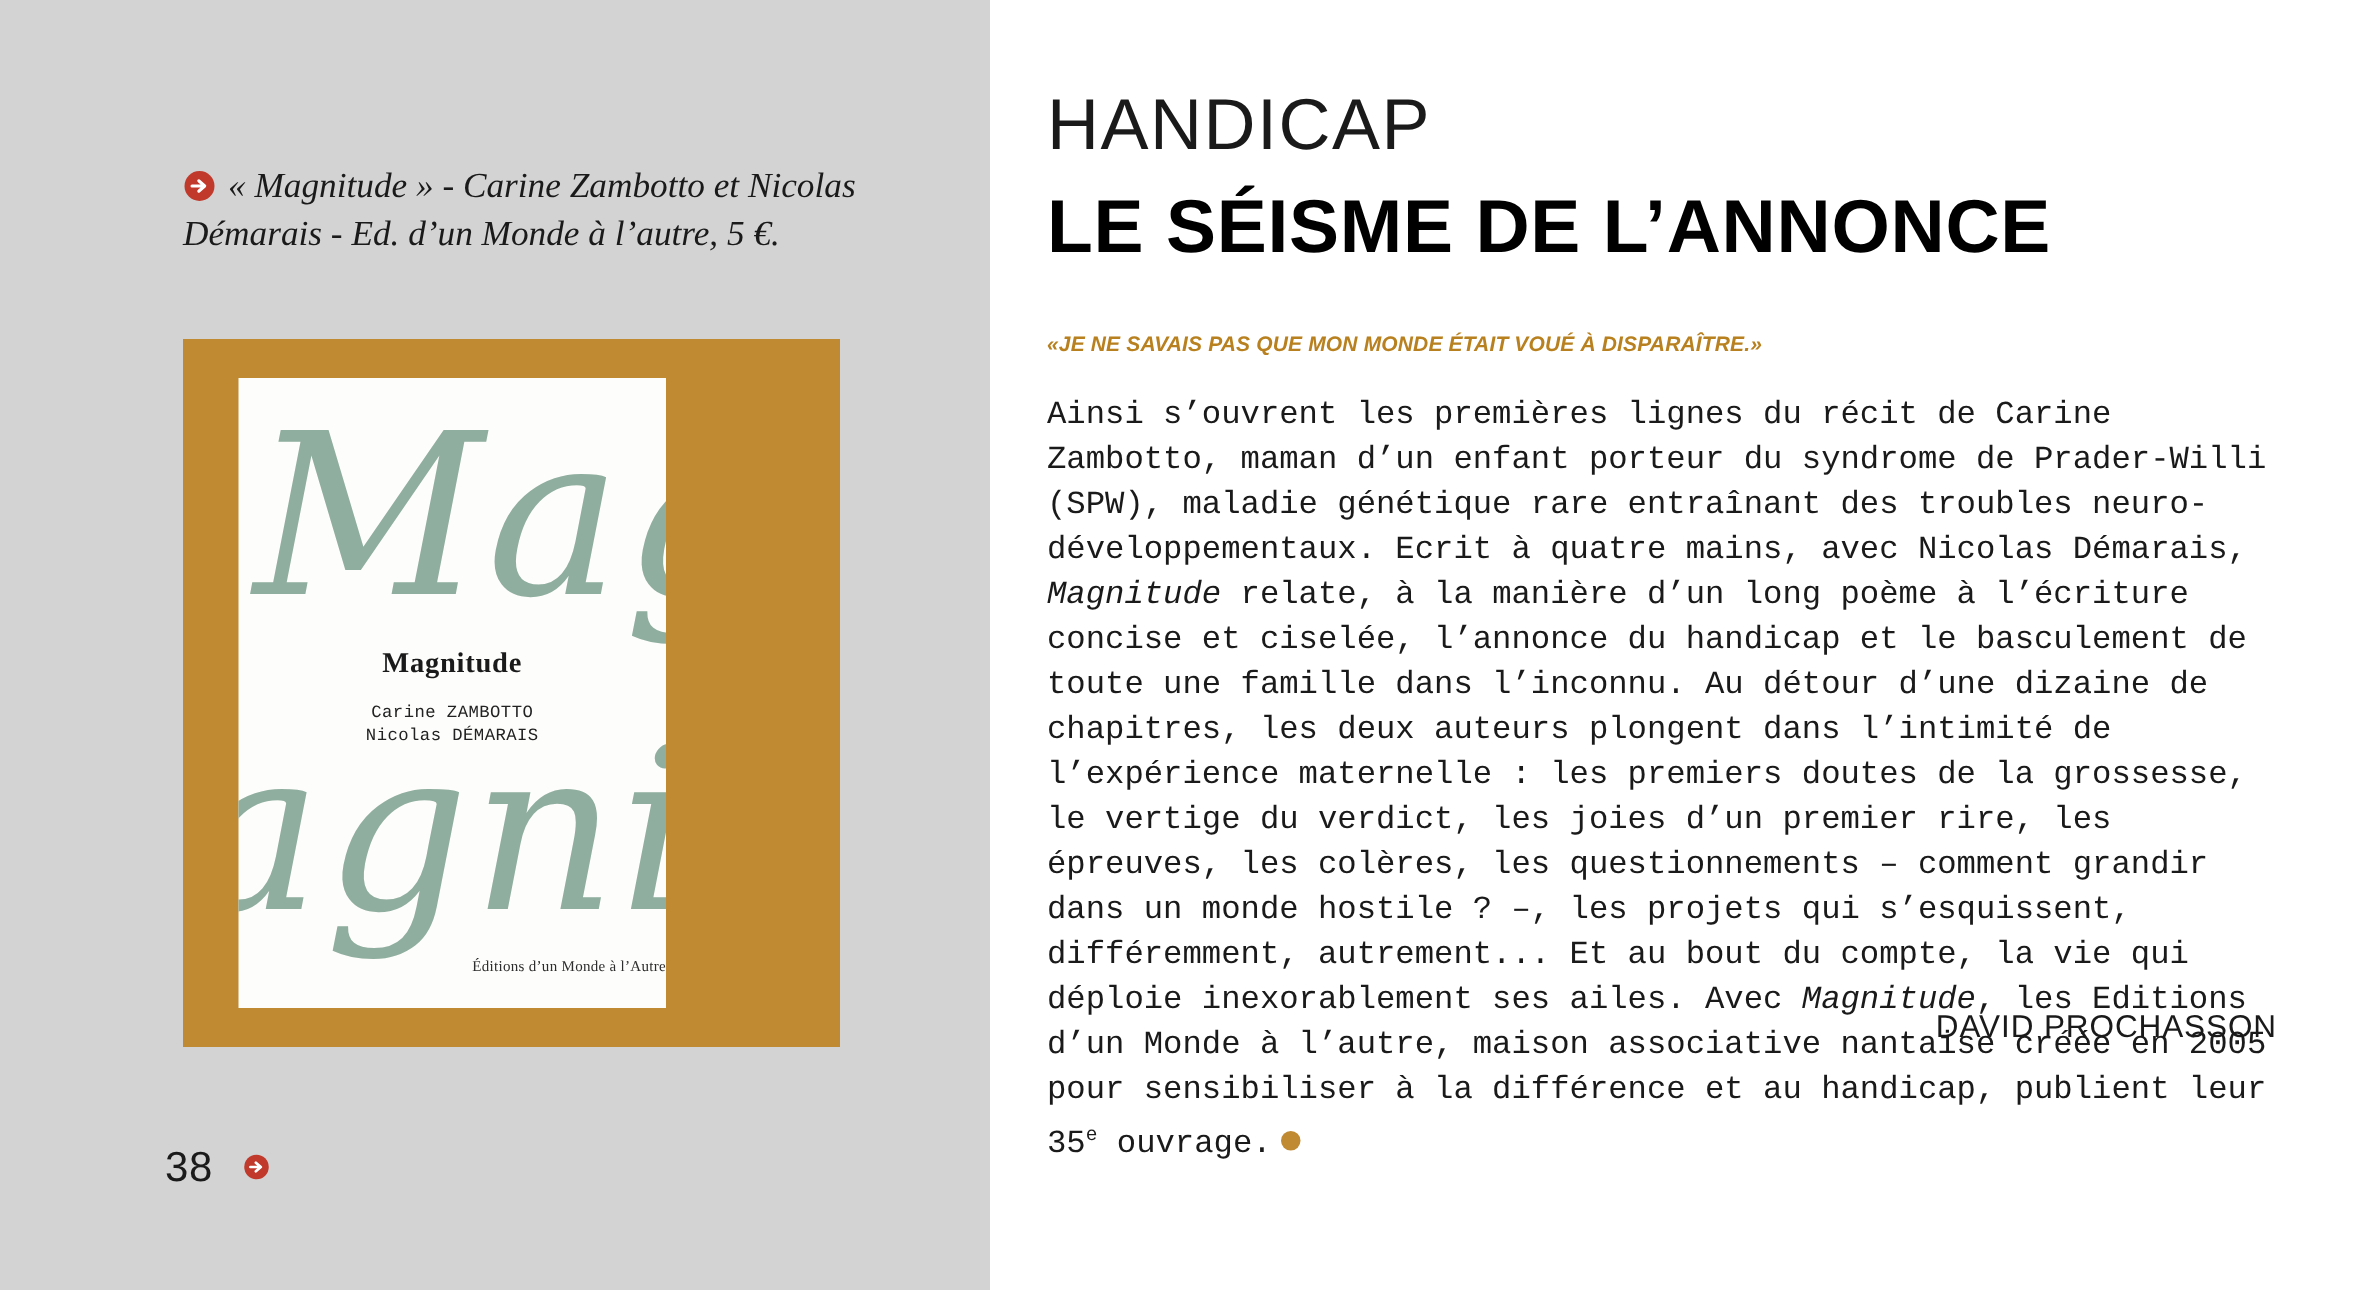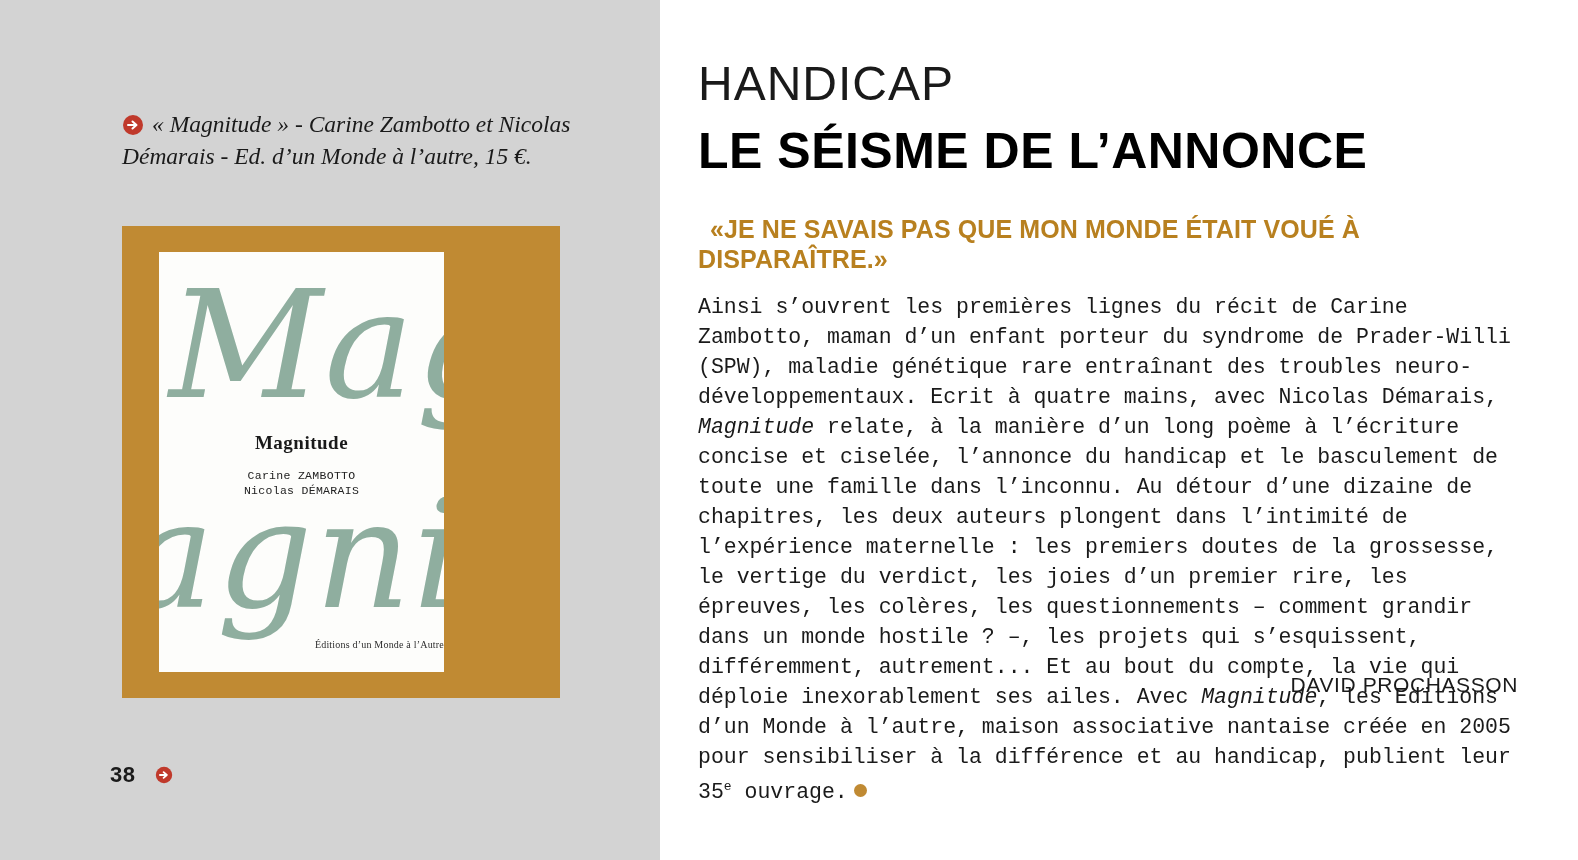--- a/index.html
+++ b/index.html
@@ -147,26 +147,26 @@
     white-space: nowrap;
     font-family: "Liberation Sans", sans-serif;
   }
   .body-wrap {
     position: absolute;
     left: 38px;
     top: 214px;
     width: 822px;
   }
   .lede {
-    font-size: 25px;
+    font-size: 14px;
     font-weight: bold;
+    font-style: italic;
     color: #b8801f;
     letter-spacing: 0.1px;
     line-height: 30px;
-    margin-left: 12px;
   }
   .body-text {
     margin-top: 18px;
     font-size: 21.5px;
     line-height: 30px;
     color: #1a1a1a;
     text-align: left;
     font-family: Liberation Mono, monospace;
   }
   .body-text em {
@@ -198,22 +198,22 @@
     position: absolute;
     left: 110px;
     top: 762px;
     display: flex;
     align-items: center;
     font-size: 19px;
     letter-spacing: 0.4px;
     color: #1a1a1a;
   }
   .footer .pagenum {
-    font-weight: bold;
-    font-size: 22px;
+    font-weight: normal;
+    font-size: 28px;
     margin-right: 20px;
   }
   .footer .farrow {
     display: inline-block;
     width: 18px;
     height: 18px;
     margin-right: 9px;
   }
   .footer .ftext {
     font-weight: normal;
@@ -225,21 +225,21 @@
 <div class="page">
 
   <div class="left-col">
 
     <div class="caption">
       <span class="arrow">
         <svg width="22" height="22" viewBox="0 0 22 22">
           <circle cx="11" cy="11" r="10" fill="#c0392b"></circle>
           <path d="M6 11 L14 11 M10.5 7.5 L14.5 11 L10.5 14.5" stroke="#ffffff" stroke-width="2" fill="none" stroke-linecap="round" stroke-linejoin="round"></path>
         </svg>
-      </span><span>« Magnitude » - Carine Zambotto et Nicolas Démarais - Ed. d’un Monde à l’autre, 15 €.</span>
+      </span><span>« Magnitude » - Carine Zambotto et Nicolas Démarais - Ed. d’un Monde à l’autre, 5 €.</span>
     </div>
 
     <div class="book-block">
       <div class="book-cover">
         <div class="script-text script-top">Magn</div>
         <div class="script-text script-bottom">agnitu</div>
         <div class="cover-title">Magnitude</div>
         <div class="cover-authors">
           <div>Carine ZAMBOTTO</div>
           <div>Nicolas DÉMARAIS</div>

